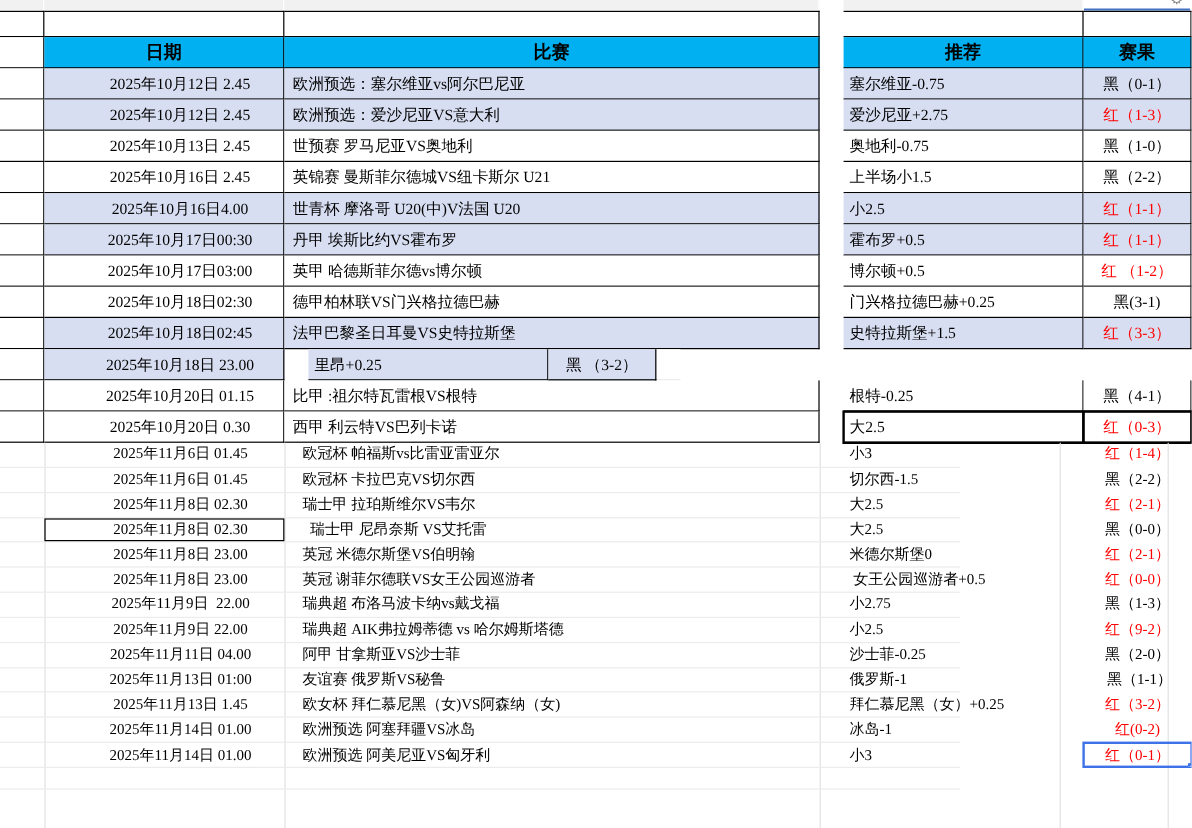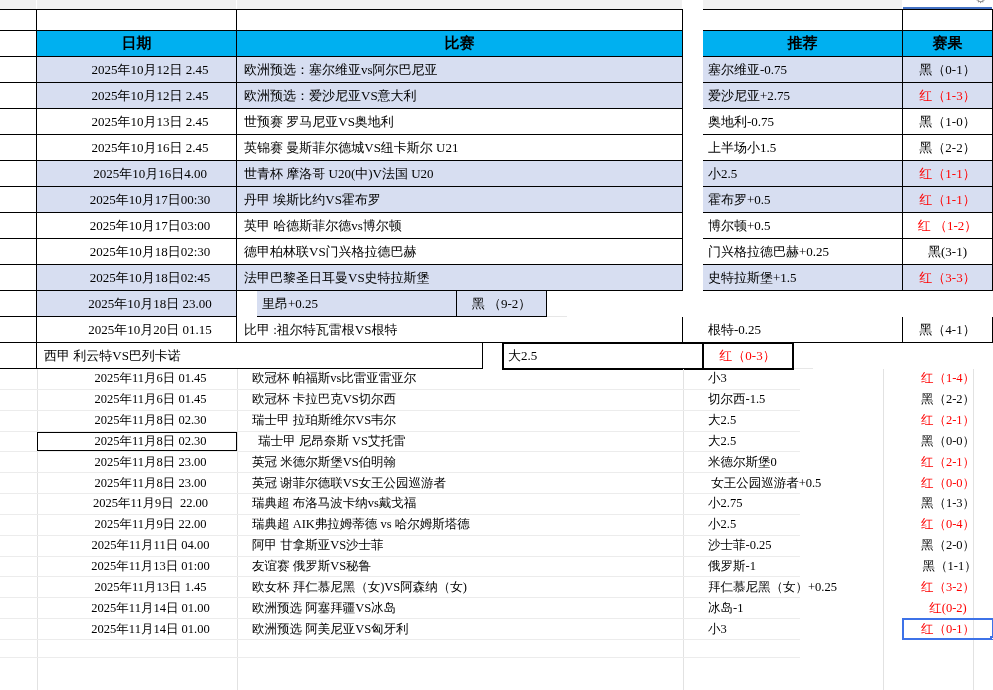--- a/index.html
+++ b/index.html
@@ -168,33 +168,34 @@
     <div class="c c-date">2025年10月18日02:45</div>
     <div class="c c-match">法甲巴黎圣日耳曼VS史特拉斯堡</div>
     <div class="c c-rec">史特拉斯堡+1.5</div>
     <div class="c c-result red">红（3-3）</div>
     <div class="c c-r"></div>
   </div>
       <div class="row b-row shaded">
     <div class="c c-a"></div>
     <div class="c c-date">2025年10月18日 23.00</div>
     <div class="c c-rec">里昂+0.25</div>
-    <div class="c c-result">黑 （9-2）</div>
+    <div class="c c-result">黑 （3-2）</div>
     <div class="c c-r"></div>
   </div>
       <div class="row b-row">
     <div class="c c-a"></div>
     <div class="c c-date">2025年10月20日 01.15</div>
     <div class="c c-match">比甲 :祖尔特瓦雷根VS根特</div>
     <div class="c c-rec">根特-0.25</div>
     <div class="c c-result">黑（4-1）</div>
     <div class="c c-r"></div>
   </div>
       <div class="row b-row">
     <div class="c c-a"></div>
+    <div class="c c-date">2025年10月20日 0.30</div>
     <div class="c c-match">西甲 利云特VS巴列卡诺</div>
     <div class="c c-rec boxed2">大2.5</div>
     <div class="c c-result red boxed2">红（0-3）</div>
     <div class="c c-r"></div>
   </div>
     </div>
 
   <div class="vlines">
     <span style="left:37px"></span>
       <span style="left:237px"></span>
@@ -258,21 +259,21 @@
     <div class="c c-match">瑞典超 布洛马波卡纳vs戴戈福</div>
     <div class="c c-rec">小2.75</div>
     <div class="c c-result">黑（1-3）</div>
     <div class="c c-r"></div>
   </div>
       <div class="row l-row">
     <div class="c c-a"></div>
     <div class="c c-date">2025年11月9日 22.00</div>
     <div class="c c-match">瑞典超 AIK弗拉姆蒂德 vs 哈尔姆斯塔德</div>
     <div class="c c-rec">小2.5</div>
-    <div class="c c-result red">红（0-4）</div>
+    <div class="c c-result red">红（9-2）</div>
     <div class="c c-r"></div>
   </div>
       <div class="row l-row">
     <div class="c c-a"></div>
     <div class="c c-date">2025年11月11日 04.00</div>
     <div class="c c-match">阿甲 甘拿斯亚VS沙士菲</div>
     <div class="c c-rec">沙士菲-0.25</div>
     <div class="c c-result">黑（2-0）</div>
     <div class="c c-r"></div>
   </div>

